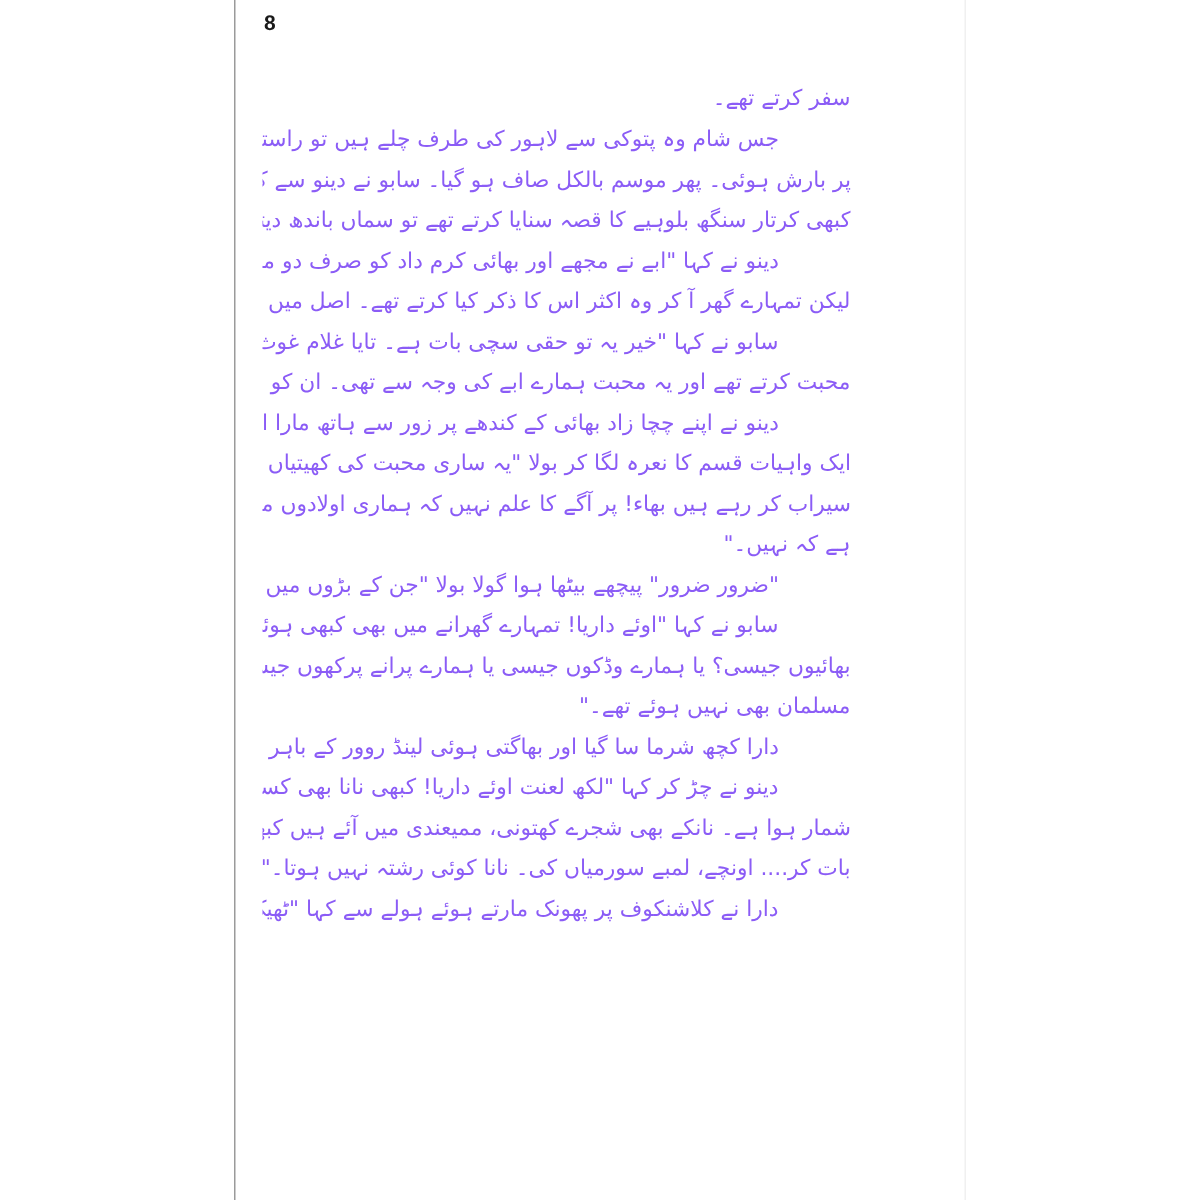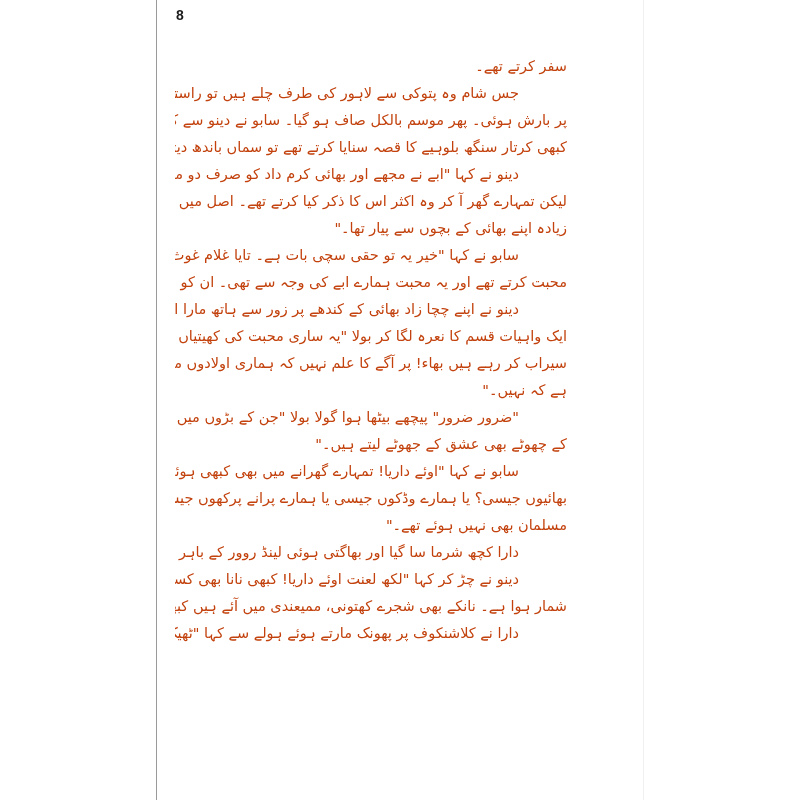--- a/index.html
+++ b/index.html
@@ -10,49 +10,48 @@
   .border-left { position: absolute; left: 156px; top: 0; width: 1px; height: 800px; background: #9a9a9a; }
   .border-right { position: absolute; left: 643px; top: 0; width: 1px; height: 800px; background: #f0f0f0; }
   .page-number {
     position: absolute; left: 176px; top: 7px; font-family: "Liberation Sans", sans-serif;
     font-weight: bold; font-size: 14px; color: #1a1a1a;
   }
   .text-block { position: absolute; left: 175px; top: 53px; width: 392px; }
   .line {
     direction: rtl; text-align: right; height: 27px; line-height: 27px;
     font-family: "DejaVu Sans", sans-serif; font-size: 14.5px; white-space: nowrap;
-    overflow: hidden; color: #c2410c;
+    overflow: hidden; color: #8b5cf6;
   }
   .line.justify { text-align: justify; text-align-last: justify; }
   .line.indent { padding-right: 48px; }
 </style>
 </head>
 <body>
 
 <div class="border-left"></div>
 <div class="border-right"></div>
 
 <div class="page-number">8</div>
 
 <div class="text-block" id="text-block">
     <div class="line">سفر کرتے تھے۔</div>
     <div class="line justify indent">جس شام وہ پتوکی سے لاہور کی طرف چلے ہیں تو راستے میں میل بھر کے نوٹے</div>
     <div class="line justify">پر بارش ہوئی۔ پھر موسم بالکل صاف ہو گیا۔ سابو نے دینو سے کہا "تایا غلام غوث کبھی</div>
     <div class="line">کبھی کرتار سنگھ بلوہیے کا قصہ سنایا کرتے تھے تو سماں باندھ دیتے تھے۔"</div>
     <div class="line justify indent">دینو نے کہا "ابے نے مجھے اور بھائی کرم داد کو صرف دو مرتبہ یہ قصہ سنایا تھا</div>
     <div class="line justify">لیکن تمہارے گھر آ کر وہ اکثر اس کا ذکر کیا کرتے تھے۔ اصل میں ان کو اپنی اولاد سے</div>
-    <div class="line">زیادہ اپنے بھائی کے بچوں سے پیار تھا۔"</div>
     <div class="line justify indent">سابو نے کہا "خیر یہ تو حقی سچی بات ہے۔ تایا غلام غوث ہم سب سے بڑی</div>
     <div class="line justify">محبت کرتے تھے اور یہ محبت ہمارے ابے کی وجہ سے تھی۔ ان کو اپنا چھوٹا بھائی اپنے</div>
     <div class="line justify indent">دینو نے اپنے چچا زاد بھائی کے کندھے پر زور سے ہاتھ مارا اور اونچی آواز میں</div>
     <div class="line justify">ایک واہیات قسم کا نعرہ لگا کر بولا "یہ ساری محبت کی کھیتیاں ہیں جن کو عشق کے پانی</div>
     <div class="line justify">سیراب کر رہے ہیں بھاء! پر آگے کا علم نہیں کہ ہماری اولادوں میں بھی ایسی محبت رہتی</div>
     <div class="line">ہے کہ نہیں۔"</div>
     <div class="line justify indent">"ضرور ضرور" پیچھے بیٹھا ہوا گولا بولا "جن کے بڑوں میں محبت ہوتی ہے، ان</div>
-    <div class="line">کے چھوٹے بھی عشق کے جھوٹے لیتے ہیں۔"</div>
     <div class="line justify indent">سابو نے کہا "اوئے داریا! تمہارے گھرانے میں بھی کبھی ہوئی ایسی محبت، ہم</div>
     <div class="line justify">بھائیوں جیسی؟ یا ہمارے وڈکوں جیسی یا ہمارے پرانے پرکھوں جیسی جب ہم ابھی</div>
     <div class="line">مسلمان بھی نہیں ہوئے تھے۔"</div>
     <div class="line justify indent">دارا کچھ شرما سا گیا اور بھاگتی ہوئی لینڈ روور کے باہر دیکھ کر بولا "میرے دو</div>
     <div class="line justify indent">دینو نے چڑ کر کہا "لکھ لعنت اوئے داریا! کبھی نانا بھی کسی کی جد پشت میں</div>
     <div class="line justify">شمار ہوا ہے۔ نانکے بھی شجرے کھتونی، ممیعندی میں آئے ہیں کبھی! دادے لوگاں کی</div>
+    <div class="line">بات کر.... اونچے، لمبے سورمیاں کی۔ نانا کوئی رشتہ نہیں ہوتا۔"</div>
     <div class="line indent">دارا نے کلاشنکوف پر پھونک مارتے ہوئے ہولے سے کہا "ٹھیک ہے بھئی</div>
   </div>
 
 </body></html>

